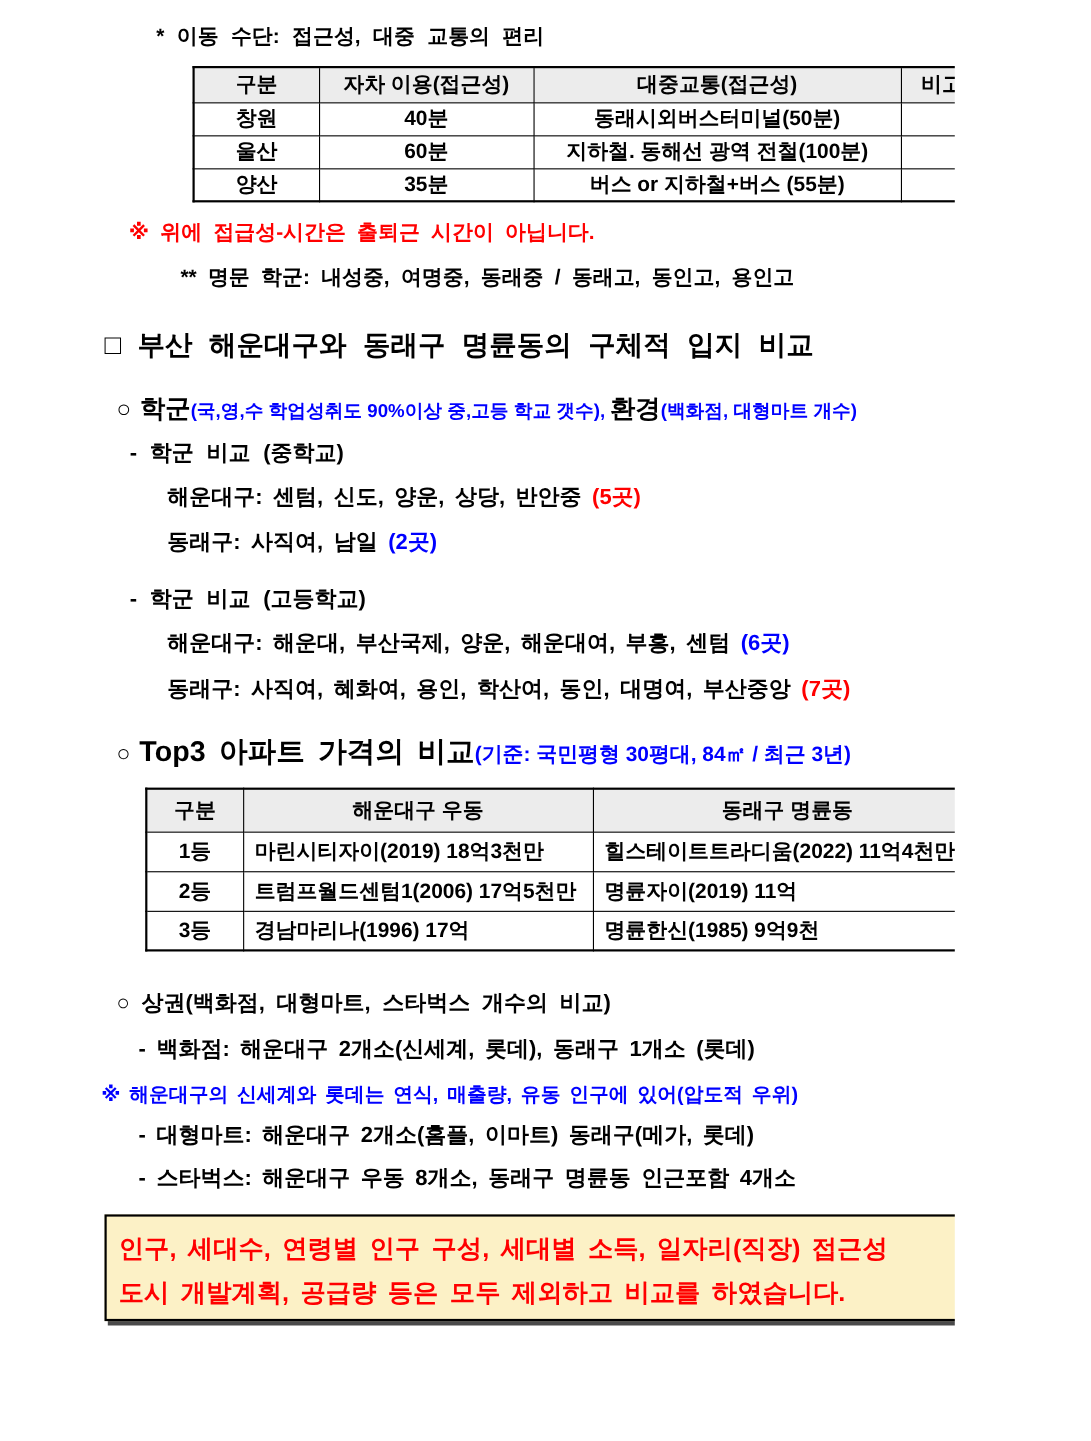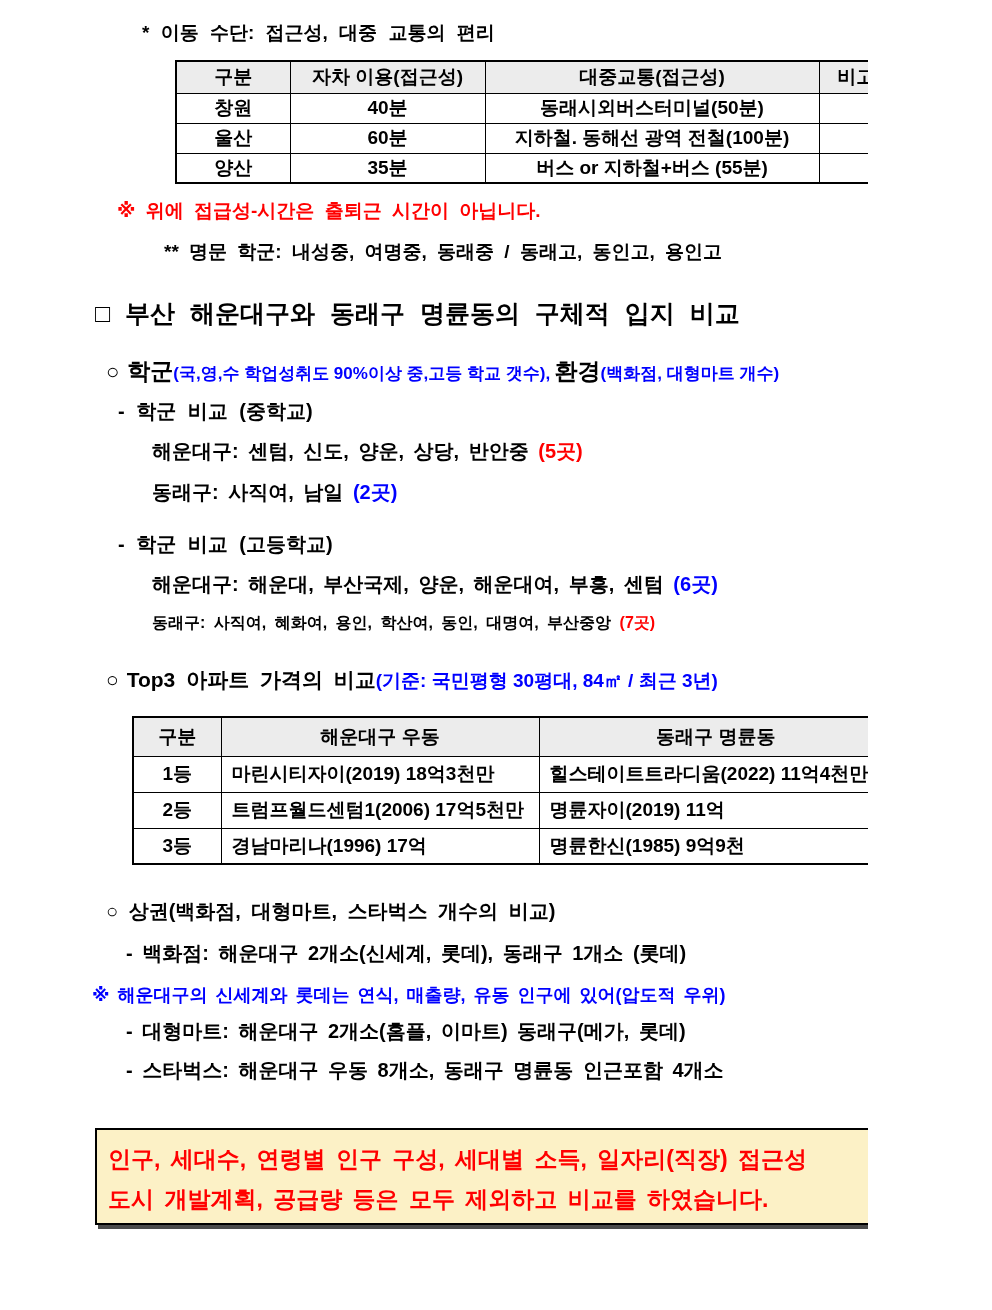--- a/index.html
+++ b/index.html
@@ -27,25 +27,25 @@
   #school-env-heading .bullet { font-size:22px; margin-right:8px; font-weight:400; }
   #school-env-heading .big    { font-size:23px; }
   #school-env-heading .small  { font-size:17px; }
 
   .dash-label   { font-size:20px; word-spacing:6px; }
   #mid-label    { left:118px; top:398px; }
   #mid-haeundae { left:152px; top:438px; font-size:20px; word-spacing:4px; }
   #mid-dongnae  { left:152px; top:479px; font-size:20px; word-spacing:4px; }
   #high-label   { left:118px; top:531px;text-align:right; }
   #high-haeundae{ left:152px; top:571px; font-size:20px; word-spacing:4px; }
-  #high-dongnae { left:152px; top:613px; font-size:16px; word-spacing:4px; }
+  #high-dongnae { left:152px; top:613px; font-size:20px; word-spacing:4px; }
 
   #top3-heading { left:106px; top:666px; }
   #top3-heading .bullet { font-size:21px; margin-right:8px; font-weight:400; }
-  #top3-heading .big   { font-size:21px; word-spacing:5px;margin-top:17px; }
+  #top3-heading .big   { font-size:26px; word-spacing:5px;margin-top:17px; }
   #top3-heading .small { font-size:19px; }
 
   #commercial-heading { left:106px; top:898px;  font-size:20px; word-spacing:5px; }
   #department-line    { left:126px; top:940px;  font-size:20px; word-spacing:4px; }
   #department-note    { left:92px;  top:983px;  font-size:18px; word-spacing:3px; }
   #mart-line          { left:126px; top:1018px; font-size:20px; word-spacing:4px; }
   #starbucks-line     { left:126px; top:1057px; font-size:20px; word-spacing:4px; }
 
   
   table { border-collapse:collapse; table-layout:fixed; position:absolute; }
@@ -65,21 +65,20 @@
   #exclusion-box {
     left:95px; top:1104px; width:810px; height:97px;
     background:#FCF1C6;
     border:2px solid #000;
     box-shadow:3px 4px 0 #4a4a4a;
     padding:9px 11px 0 11px;
     font-size:23px; line-height:40px;
     color:#FF0000;
     word-spacing:4px;
     white-space:nowrap;
-    margin-top:24px;
   }
 </style>
 </head>
 <body>
 
 <div id="page">
 
   <div class="abs" id="transport-note">* 이동 수단: 접근성, 대중 교통의 편리</div>
 
   <table id="transport-table">

